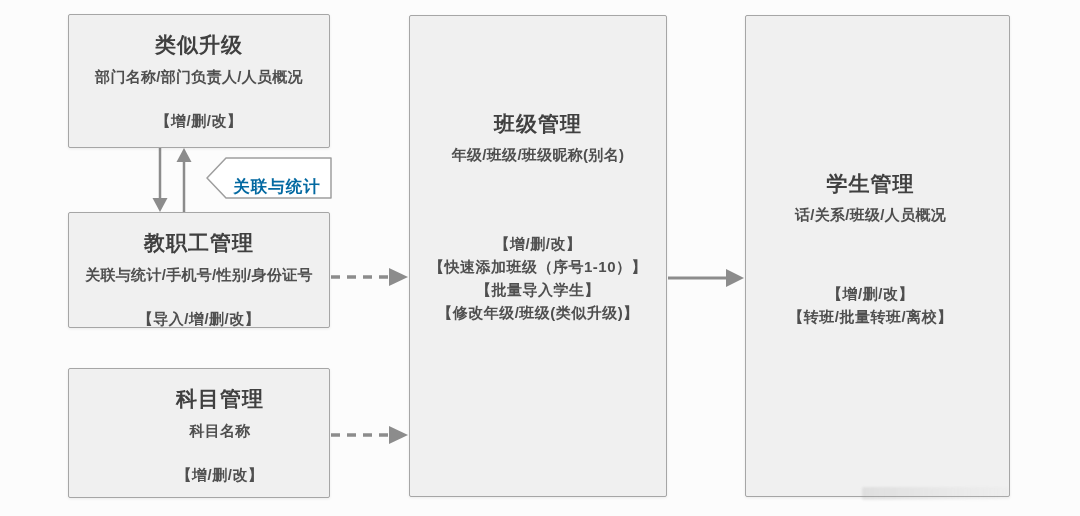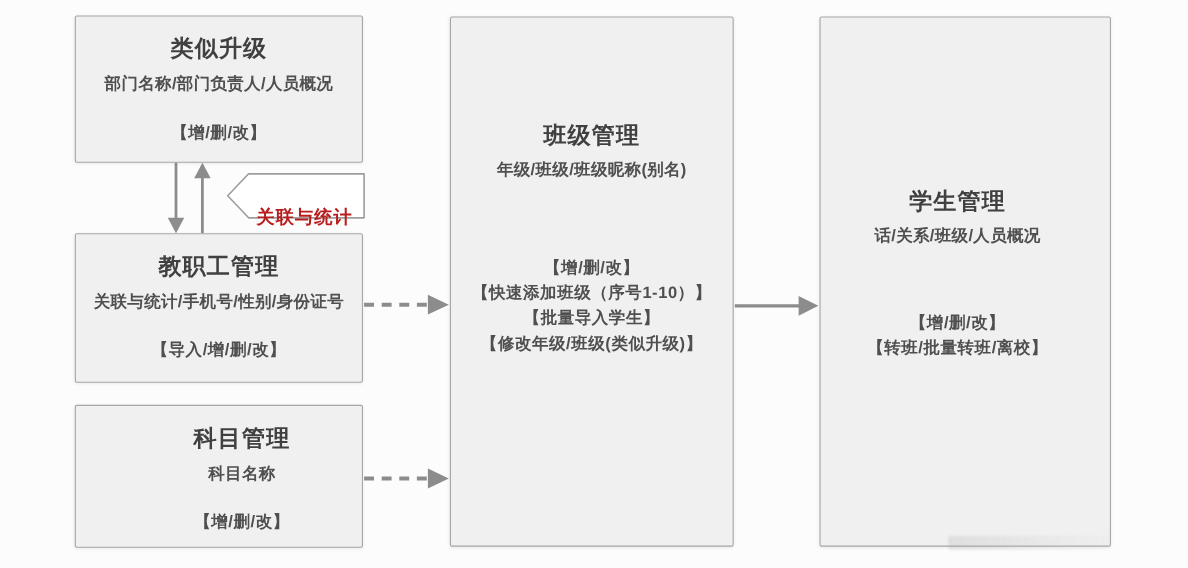--- a/index.html
+++ b/index.html
@@ -14,41 +14,41 @@
     text-align:center;color:#4f4f4f;
     box-shadow:0 1px 3px rgba(0,0,0,0.07);
   }
   .box-title{font-size:21px;font-weight:700;color:#404040;line-height:26px;letter-spacing:1px;}
   .box-fields{font-size:15px;font-weight:600;line-height:23px;letter-spacing:0.3px;}
   .box-actions{font-size:15px;font-weight:600;line-height:23px;letter-spacing:0.5px;text-align:center;}
   .field-line,.action-line{display:block;}
 
   
   .box-dept   {left:68px; top:14px;  width:262px; height:134px; padding-top:17px;}
-  .box-staff  {left:68px; top:212px; width:262px; height:136px; padding-top:17px;}
+  .box-staff  {left:68px; top:212px; width:262px; height:116px; padding-top:17px;}
   .box-subject{left:68px; top:368px; width:262px; height:130px; padding-top:17px;padding-left:42px;}
   .box-dept .box-fields, .box-staff .box-fields, .box-subject .box-fields{margin-top:7px;}
   .box-dept .box-actions, .box-staff .box-actions, .box-subject .box-actions{margin-top:21px;}
 
   
   .box-class{left:409px; top:15px; width:258px; height:482px; padding-top:95px;}
   .box-class .box-fields{margin-top:6px;}
   .box-class .box-actions{margin-top:66px;}
 
   
   .box-student{left:745px; top:15px; width:265px; height:482px; padding-top:155px; padding-left:6px; padding-right:20px;}
   .box-student .box-fields{margin-top:6px;}
   .box-student .box-actions{margin-top:56px;}
 
   .connector-layer{position:absolute;left:0;top:0;width:1080px;height:516px;pointer-events:none;}
 
   .callout-label{
-    position:absolute;left:224px;top:174px;width:106px;height:48px;
+    position:absolute;left:224px;top:163px;width:106px;height:48px;
     display:flex;align-items:center;justify-content:center;
-    font-size:16.5px;font-weight:600;color:#b91c1c;letter-spacing:1px;
+    font-size:16.5px;font-weight:600;color:#0369a1;letter-spacing:1px;
   }
 
   .watermark{
     position:absolute;left:862px;top:487px;width:148px;height:13px;
     background:linear-gradient(90deg,rgba(160,160,160,0.38) 0%,rgba(190,190,190,0.25) 60%,rgba(210,210,210,0.12) 100%);
     border-radius:2px;filter:blur(1.2px);opacity:0.55;
   }
 </style>
 </head>
 <body>

